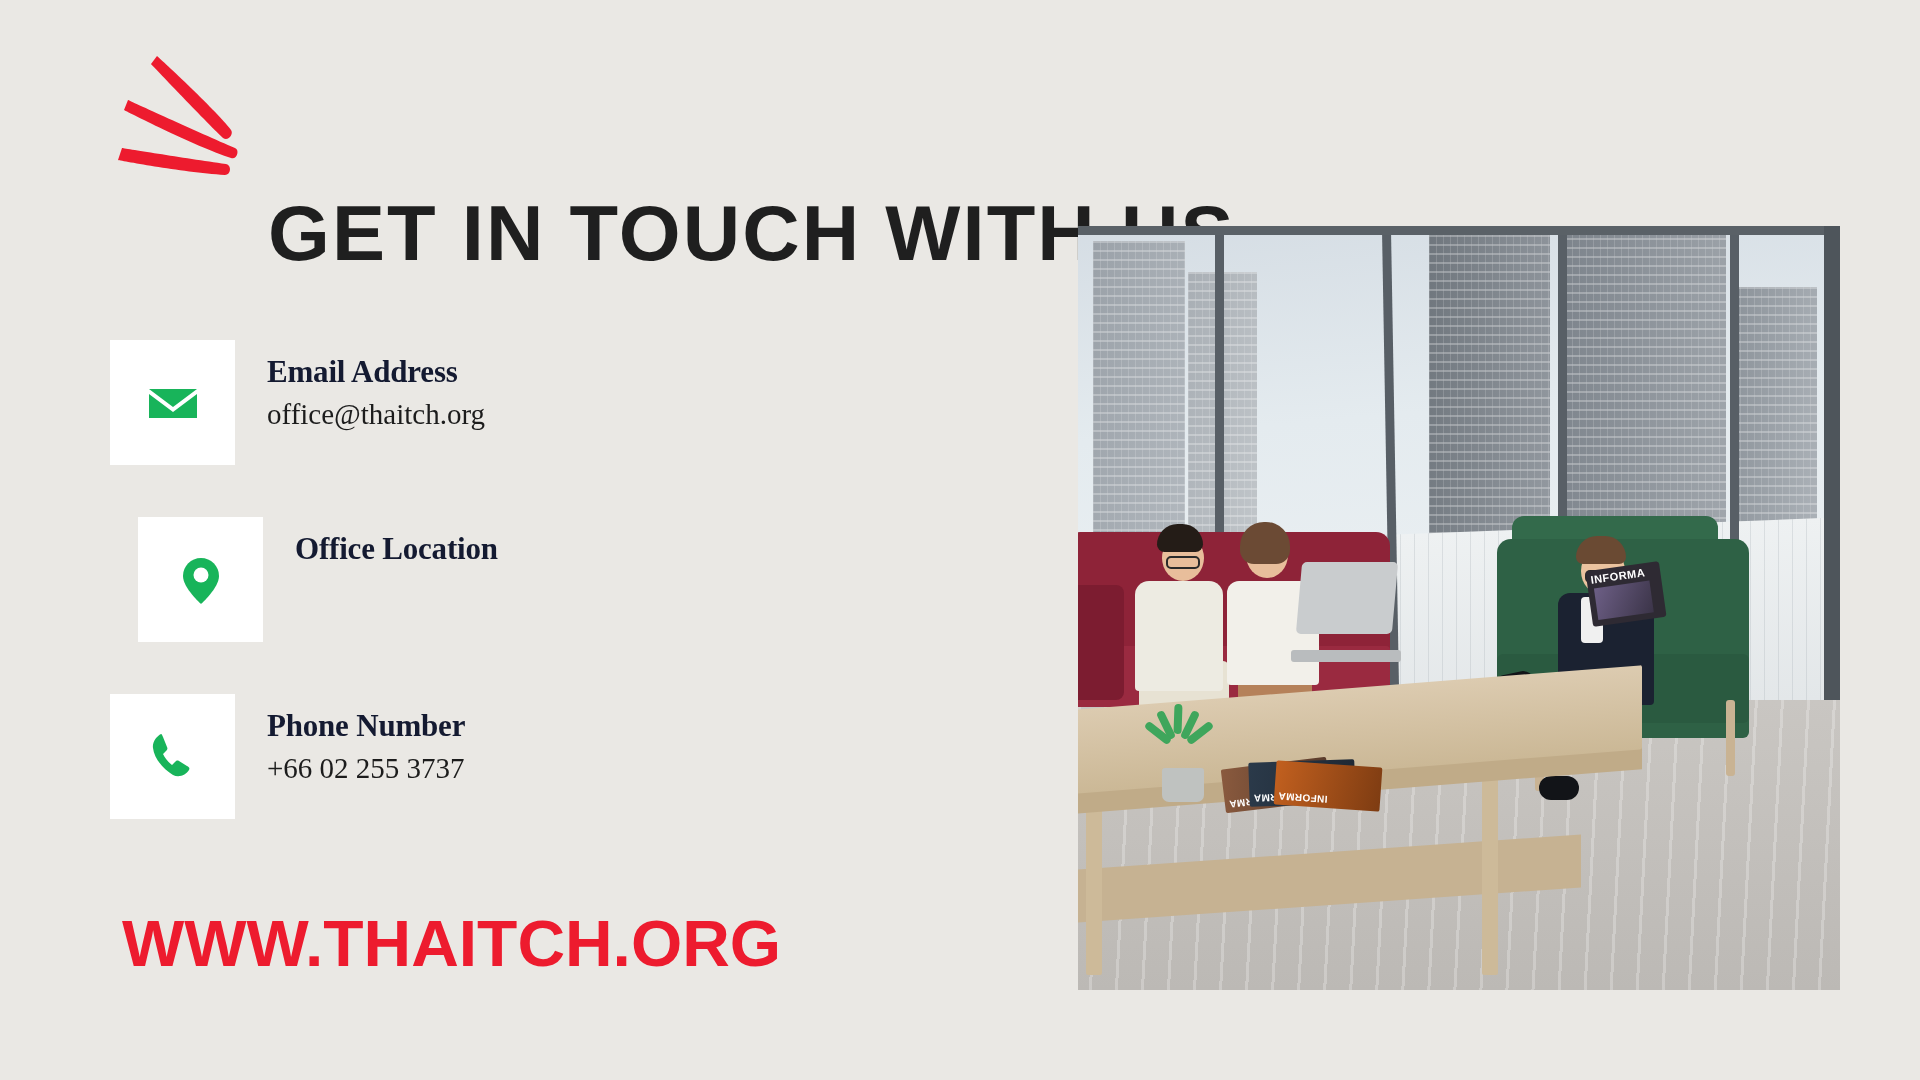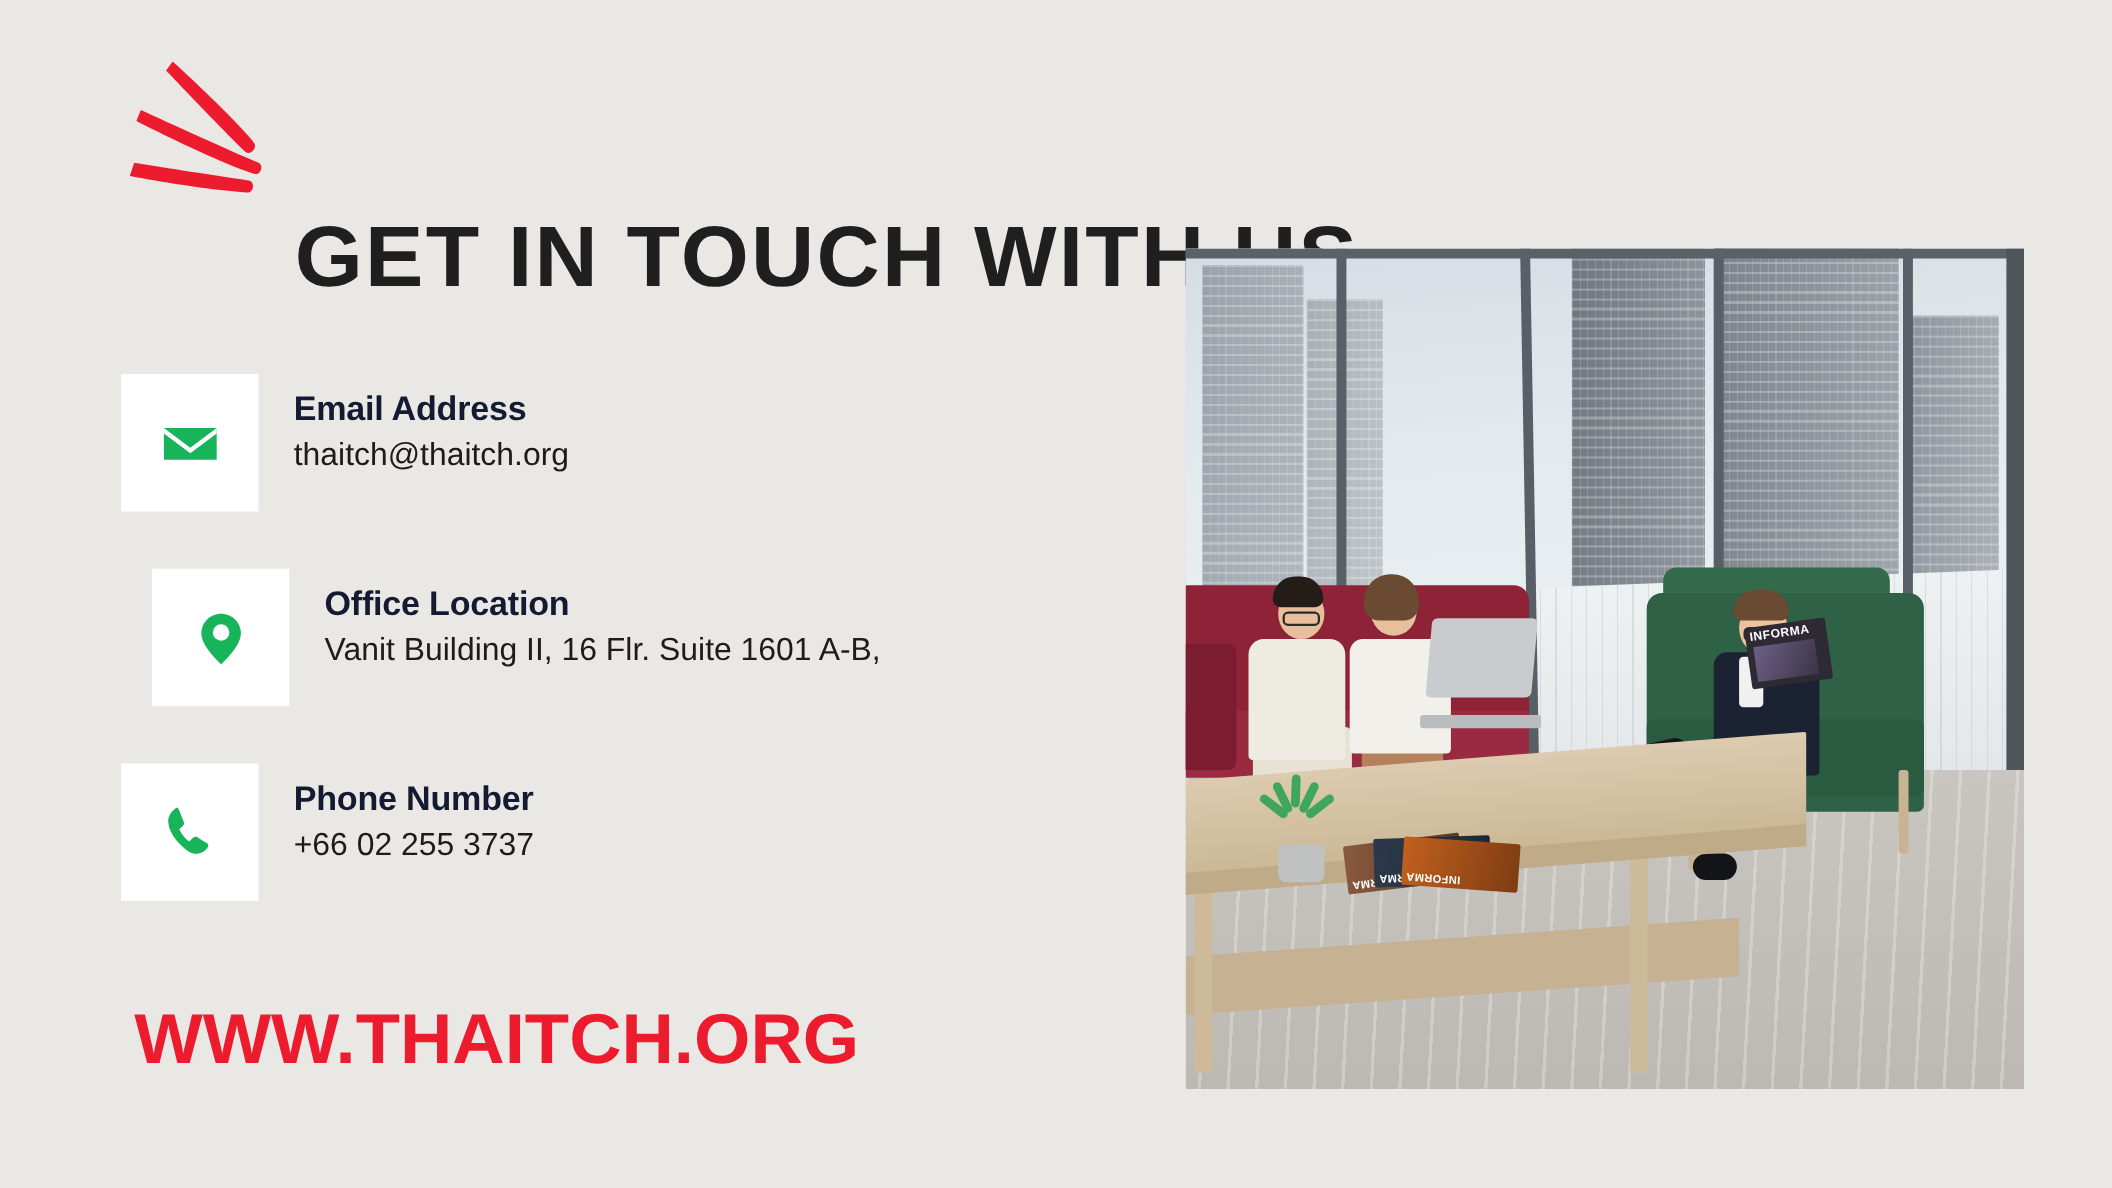--- a/index.html
+++ b/index.html
@@ -15,21 +15,21 @@
   .header{position:absolute;left:118px;top:38px;width:1300px;height:150px;}
   .logo-mark{position:absolute;left:0;top:0;width:150px;height:140px;}
   .title{
     position:absolute;left:150px;top:104px;
     font-size:78px;font-weight:800;letter-spacing:2px;
     color:#1F1F1F;line-height:1;white-space:nowrap;
     transform:scaleX(1.02);transform-origin:left center;
   }
 
   
-  .contact-list{position:absolute;left:110px;top:340px;width:860px;}
+  .contact-list{position:absolute;left:110px;top:340px;width:860px;font-family:Liberation Serif, serif;}
   .contact-row{position:relative;display:flex;align-items:flex-start;}
   .c1{margin-top:0;}
   .c2{margin-top:52px;padding-left:28px;}
   .c3{margin-top:52px;}
   .icon-tile{
     width:125px;height:125px;background:#FFFFFF;
     display:flex;align-items:center;justify-content:center;
     flex:0 0 125px;
   }
   .icon-tile svg{display:block;}
@@ -217,34 +217,33 @@
 
     <div class="contact-row c1">
       <div class="icon-tile">
         <svg width="64" height="64" viewBox="0 0 64 64" aria-hidden="true">
           <path d="M8 18 L56 18 L56 47 L8 47 Z" fill="#18B45A"></path>
           <path d="M8 18 L32 36 L56 18 L56 23 L32 41 L8 23 Z" fill="#FFFFFF"></path>
         </svg>
       </div>
       <div class="contact-text">
         <p class="contact-title">Email Address</p>
-        <p class="contact-value">thaitch@thaitch.org</p>
+        <p class="contact-value">office@thaitch.org</p>
       </div>
     </div>
 
     <div class="contact-row c2">
       <div class="icon-tile">
         <svg width="64" height="64" viewBox="0 0 64 64" aria-hidden="true">
           <path d="M32 10 C22 10 14 18 14 28 C14 40 32 56 32 56 C32 56 50 40 50 28 C50 18 42 10 32 10 Z" fill="#18B45A"></path>
           <circle cx="32" cy="27" r="7.5" fill="#FFFFFF"></circle>
         </svg>
       </div>
       <div class="contact-text">
         <p class="contact-title">Office Location</p>
-        <p class="contact-value">Vanit Building II, 16 Flr. Suite 1601 A-B,</p>
       </div>
     </div>
 
     <div class="contact-row c3">
       <div class="icon-tile">
         <svg width="64" height="64" viewBox="0 0 64 64" aria-hidden="true">
           <path d="M20 9 C16 11 11 17 12 23 C13 33 22 44 32 50 C38 53 45 50 48 45 C49 43 48 42 46 41 L38 36 C36 35 35 36 34 37 L31 40 C27 37 24 33 22 29 L25 26 C26 25 27 24 26 22 L22 12 C21 10 21 9 20 9 Z" fill="#18B45A"></path>
         </svg>
       </div>
       <div class="contact-text">

